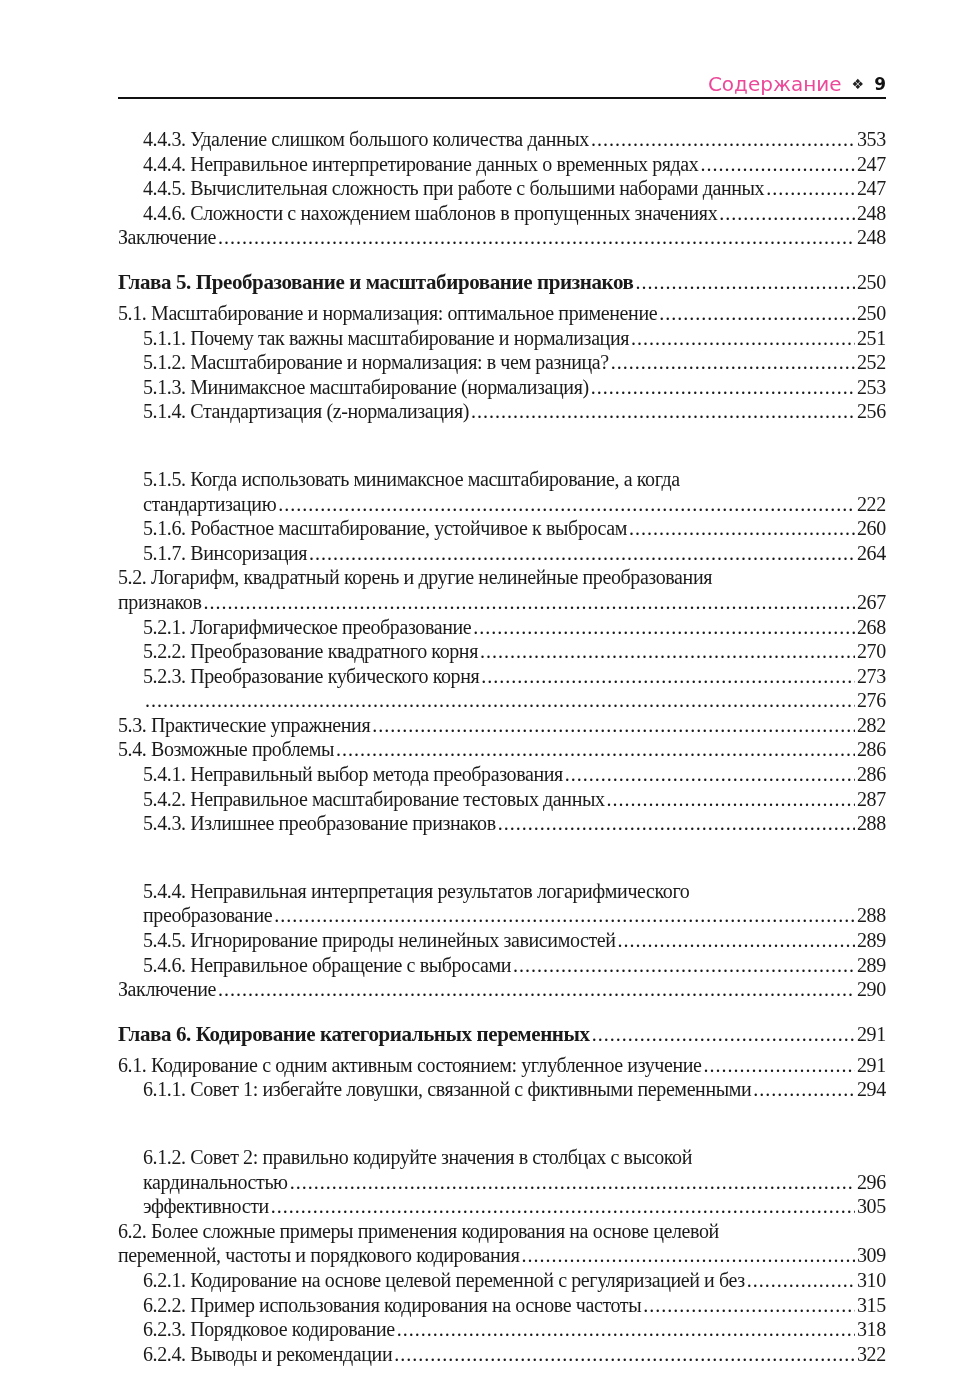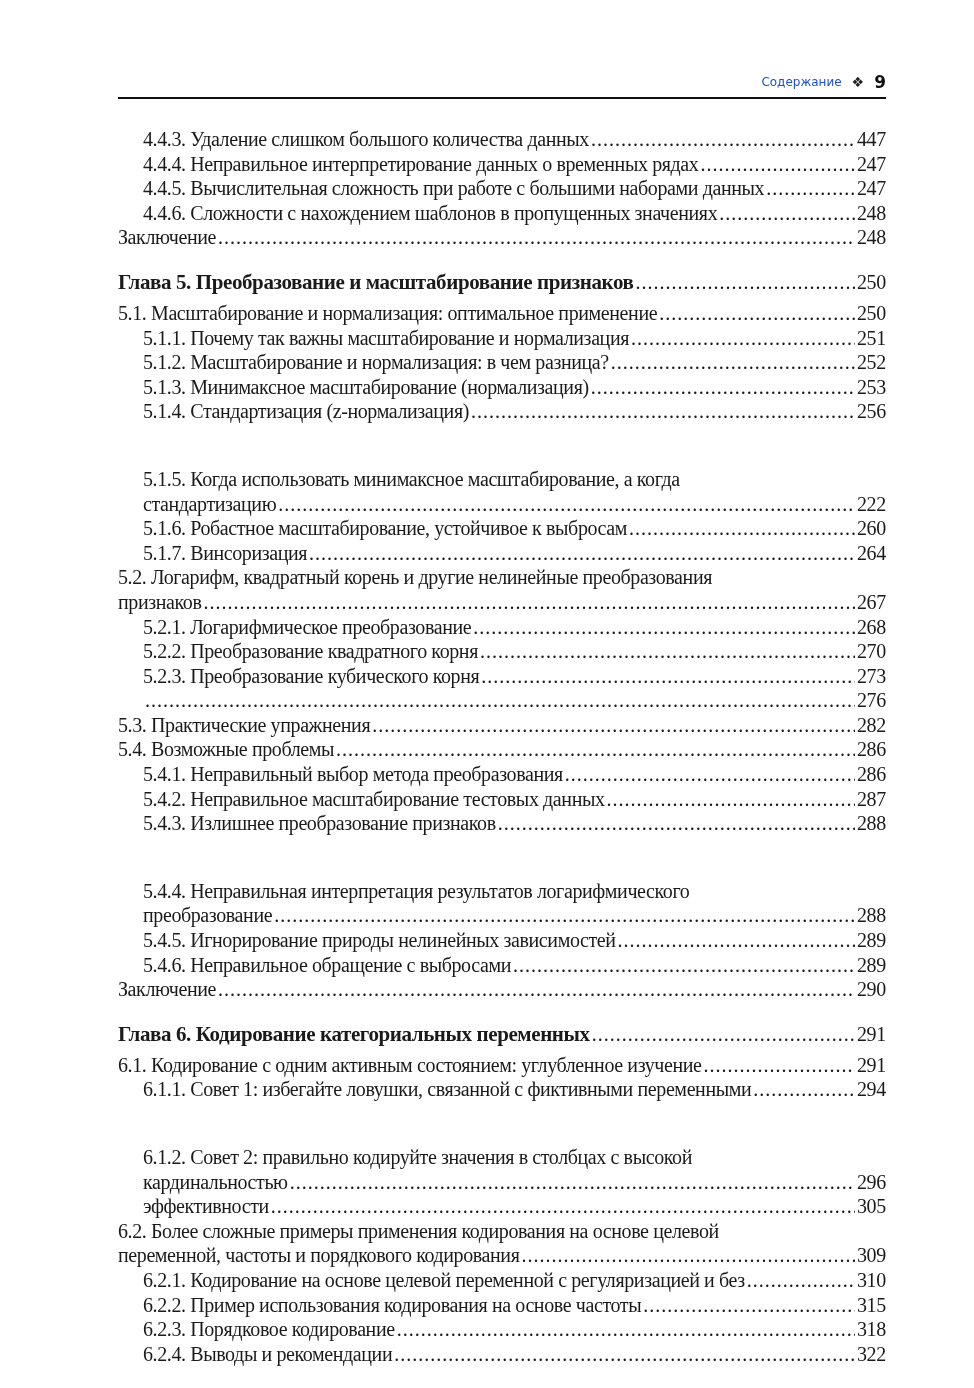--- a/index.html
+++ b/index.html
@@ -1,19 +1,19 @@
 <!DOCTYPE html>
 <html><head>
 <meta charset="utf-8">
 <style>
   html, body { margin: 0; padding: 0; background: #ffffff; }
   body { width: 974px; height: 1388px; position: relative; overflow: hidden; color: #1a1a1a; }
   .header { position: absolute; left: 118px; top: 72px; width: 768px; height: 24px; font-family: "DejaVu Sans", sans-serif; }
   .header .right { position: absolute; right: 0; top: 0; display: flex; align-items: center; gap: 10px; }
-  .header .title { font-size: 12px; color: #1d4ed8; }
+  .header .title { font-size: 20px; color: #ec4899; }
   .header .orn { font-size: 14px; color: #222; }
   .header .pnum { font-size: 17px; font-weight: bold; color: #111; }
   .rule { position: absolute; left: 118px; top: 97px; width: 768px; height: 2px; background: #111; }
   .toc { position: absolute; left: 118px; top: 127px; width: 768px; font-family: "Liberation Serif", serif; font-size: 20px; }
   .row { display: flex; align-items: baseline; height: 24.6px; line-height: 24.6px; white-space: nowrap; }
   .row.l2 { padding-left: 25px; }
   .row .txt { flex: 0 0 auto; letter-spacing: -0.4px; }
   .row .dots { flex: 1 1 auto; overflow: hidden; margin: 0 2px; }
   .row .dots::after { content: "........................................................................................................................................................................................................................"; letter-spacing: 1px; }
   .row .pg { flex: 0 0 auto; letter-spacing: -0.3px; }
@@ -33,21 +33,21 @@
     <span class="pnum">9</span>
   </div>
 </div>
 <div class="rule"></div>
 
 <div class="toc">
   <div id="block1">
       <div class="row l2">
         <span class="txt">4.4.3. Удаление слишком большого количества данных</span>
         <span class="dots"></span>
-        <span class="pg">447</span>
+        <span class="pg">353</span>
       </div>
       <div class="row l2">
         <span class="txt">4.4.4. Неправильное интерпретирование данных о временных рядах</span>
         <span class="dots"></span>
         <span class="pg">247</span>
       </div>
       <div class="row l2">
         <span class="txt">4.4.5. Вычислительная сложность при работе с большими наборами данных</span>
         <span class="dots"></span>
         <span class="pg">247</span>

